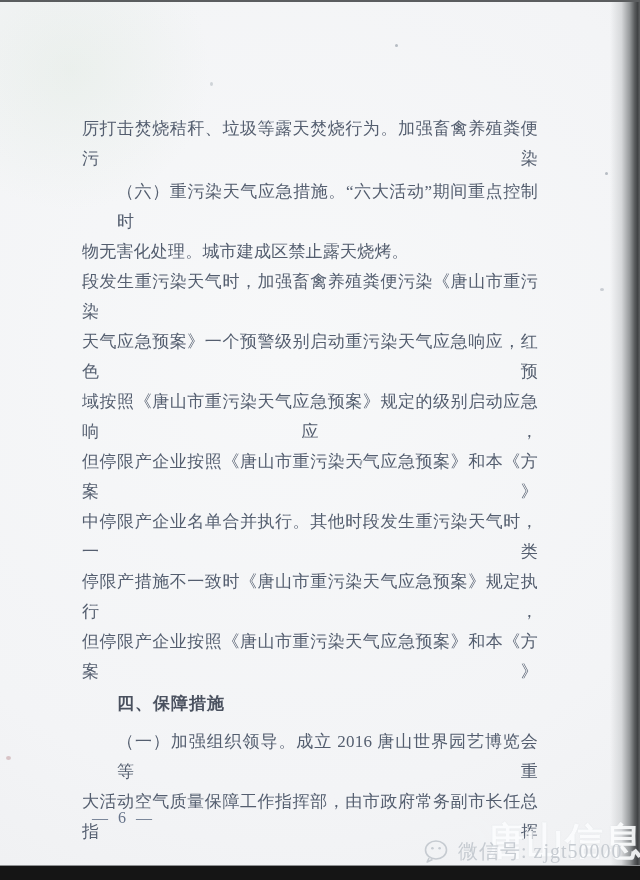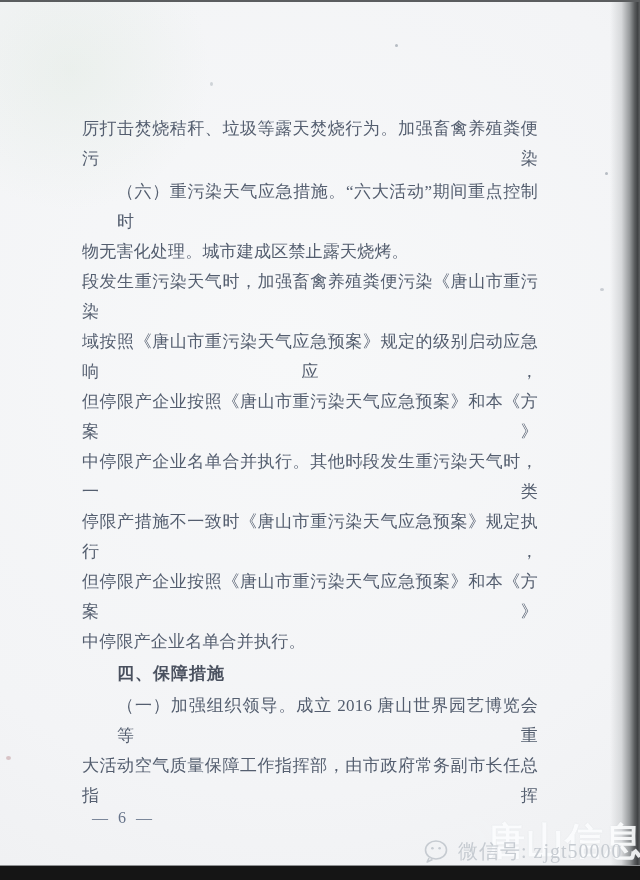--- a/index.html
+++ b/index.html
@@ -27,21 +27,21 @@
   }
   .ln{text-align:left;}
   .ln.j{text-align:justify;text-align-last:justify;}
   .ln.ind{padding-left:35px;}
   .ln.b{
     font-family:"Liberation Sans","DejaVu Sans",sans-serif;
     font-weight:700;color:#4a515f;letter-spacing:1px;
   }
   .m1{margin-top:3px;}
   .m2{margin-top:2px;}
-  .m3{margin-top:2px;}
+  .m3{margin-top:8px;}
   
   .pagenum{
     position:absolute;left:92px;top:809px;
     font-size:16px;color:#67748a;letter-spacing:3px;
     font-family:"Liberation Serif","DejaVu Serif",serif;
   }
   
   .wm-site{
     position:absolute;left:487px;top:816px;
     font-family:"Liberation Sans","DejaVu Sans",sans-serif;
@@ -75,26 +75,26 @@
 
 <div class="page">
 
   <div class="edge-top"></div>
 
   <div class="doc-body">
     <div class="ln j">厉打击焚烧秸秆、垃圾等露天焚烧行为。加强畜禽养殖粪便污染</div>
     <div class="ln j ind m1">（六）重污染天气应急措施。“六大活动”期间重点控制时</div>
     <div class="ln">物无害化处理。城市建成区禁止露天烧烤。</div>
     <div class="ln j">段发生重污染天气时，加强畜禽养殖粪便污染《唐山市重污染</div>
+    <div class="ln j">天气应急预案》一个预警级别启动重污染天气应急响应，红色预</div>
     <div class="ln j">域按照《唐山市重污染天气应急预案》规定的级别启动应急响应，</div>
     <div class="ln j">但停限产企业按照《唐山市重污染天气应急预案》和本《方案》</div>
     <div class="ln j">中停限产企业名单合并执行。其他时段发生重污染天气时，一类</div>
     <div class="ln j">停限产措施不一致时《唐山市重污染天气应急预案》规定执行，</div>
     <div class="ln j">但停限产企业按照《唐山市重污染天气应急预案》和本《方案》</div>
-    <div class="ln">中停限产企业名单合并执行。</div>
     <div class="ln b ind m2">四、保障措施</div>
     <div class="ln j ind m3">（一）加强组织领导。成立 2016 唐山世界园艺博览会等重</div>
     <div class="ln j">大活动空气质量保障工作指挥部，由市政府常务副市长任总指挥</div>
 
   </div>
 
   <div class="pagenum">— 6 —</div>
 
   <div class="wm-arcs">
     <span class="a1"></span>

